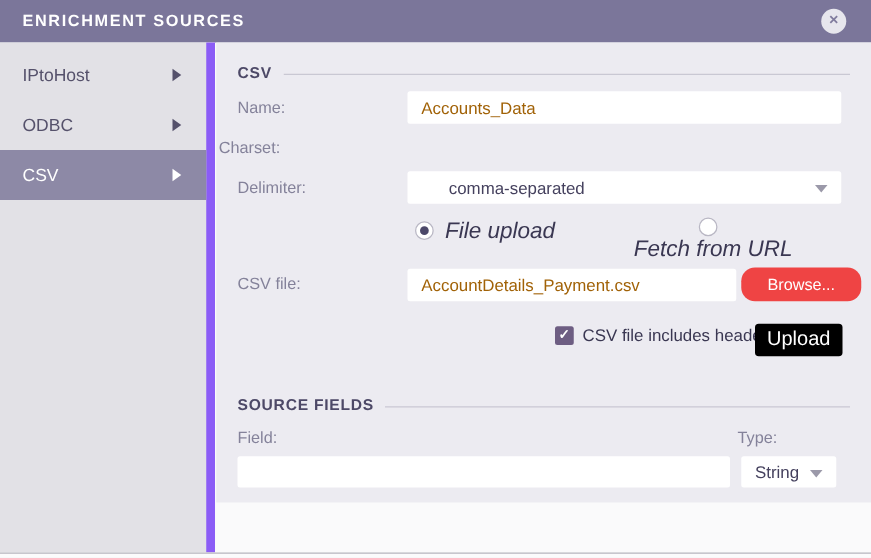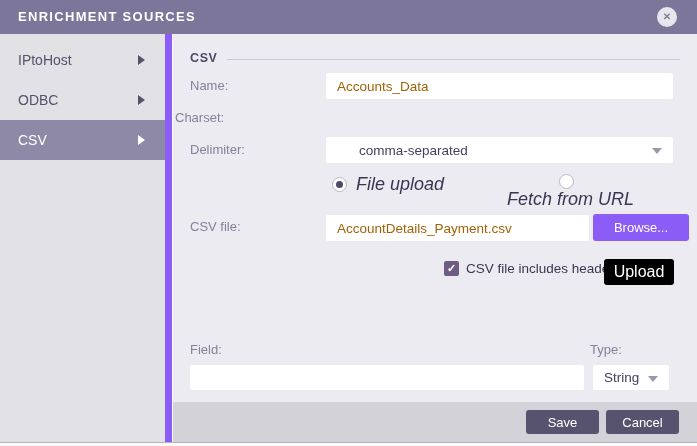--- a/index.html
+++ b/index.html
@@ -42,21 +42,21 @@
     border-left:5px solid transparent; border-right:5px solid transparent; border-top:6px solid #9b99a9; }
 
   .radio-group-item { position:absolute; display:flex; align-items:center; cursor:pointer; }
   .radio { width:15px; height:15px; border-radius:50%; background:#ffffff; border:1px solid #b9b7c4;
     display:flex; align-items:center; justify-content:center; }
   .radio .dot { width:7px; height:7px; border-radius:50%; background:#4c4869; }
   .radio-label { margin-left:9px; color:#3a3752; font-size:18px;font-style:italic; }
 
   .btn { position:absolute; border:none; border-radius:3px; color:#ffffff; font-size:13px;
     font-family:"Liberation Sans", sans-serif; cursor:pointer; display:flex; align-items:center; justify-content:center; }
-  .btn-browse { background:#8b5cf6; }
+  .btn-browse { background:#ef4444;border-radius:11px; }
   .btn-upload { background:#000000; font-size:16px; }
   .btn-dark { background:#57536f; }
 
   .checkbox-row { position:absolute; display:flex; align-items:center; cursor:pointer; }
   .checkbox { width:15px; height:15px; border-radius:2px; background:#6d5d82;
     display:flex; align-items:center; justify-content:center; }
   .checkbox .check { color:#ffffff; font-size:11px; font-weight:bold; line-height:1; }
   .checkbox-label { margin-left:7px; color:#3a3752; font-size:13.5px; }
 
   
@@ -125,32 +125,32 @@
     <button class="btn btn-browse" style="left:420px; top:180px; width:96px; height:27px;">Browse...</button>
 
     <div class="checkbox-row" style="left:271px; top:227px;">
       <span class="checkbox">
         <span class="check">✓</span>
       </span>
       <span class="checkbox-label">CSV file includes header</span>
     </div>
     <button class="btn btn-upload" style="left:431px; top:225px; width:70px; height:26px;">Upload</button>
 
+    <div class="section-head" style="top:282px;">
+      <span class="stitle">SOURCE FIELDS</span>
+      <span class="rule"></span>
+    </div>
 
     <span class="flabel" style="left:17px; top:308px;">Field:</span>
     <input class="tinput" style="left: 17px; top: 331px; width: 394px; height: 25px;" value="">
 
     <span class="flabel" style="left:417px; top:308px;">Type:</span>
     <div class="dropdown" style="left:420px; top:331px; width:76px; height:25px;">
       <span>String</span>
       <span class="dd-arrow"></span>
     </div>
 
   </div>
 
-  <div class="footer">
-    <button class="btn btn-dark" style="left:353px; top:8px; width:73px; height:24px;">Save</button>
-    <button class="btn btn-dark" style="left:433px; top:8px; width:73px; height:24px;">Cancel</button>
-  </div>
 
   <div class="bottom-strip"></div>
 
 </div>
 
 </body></html>

